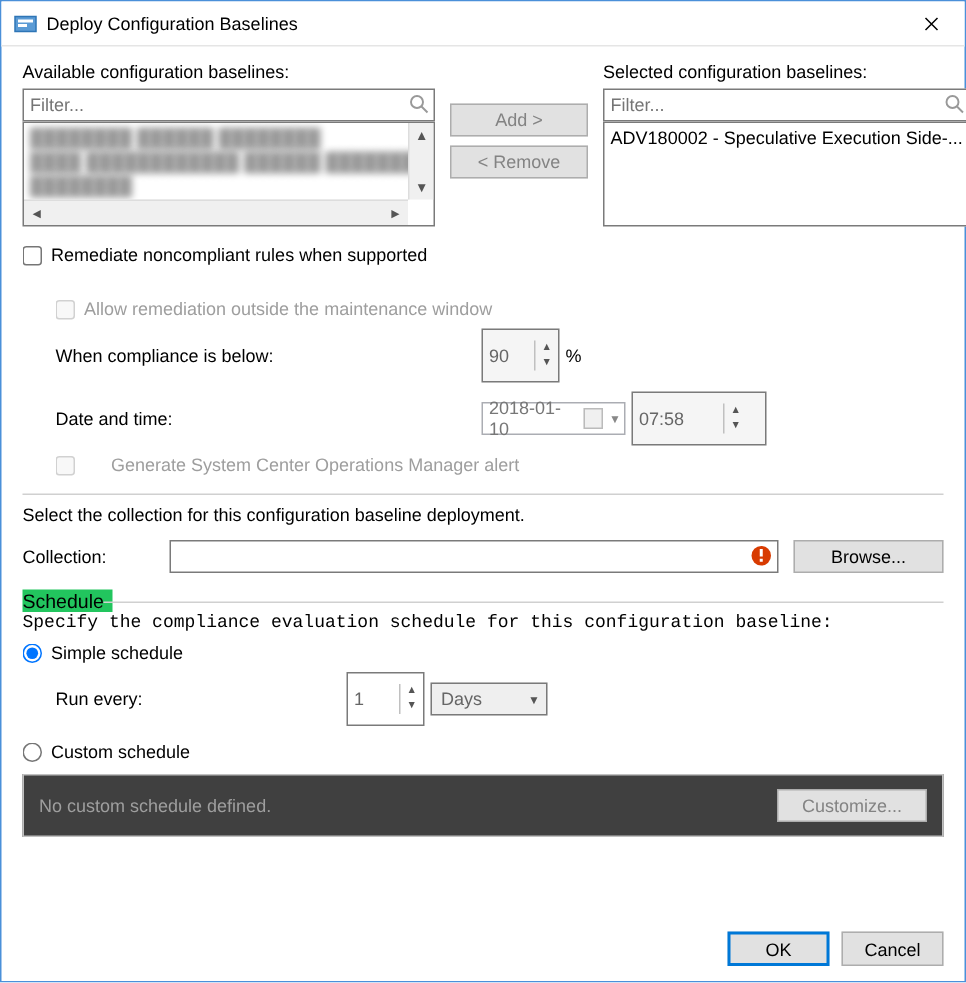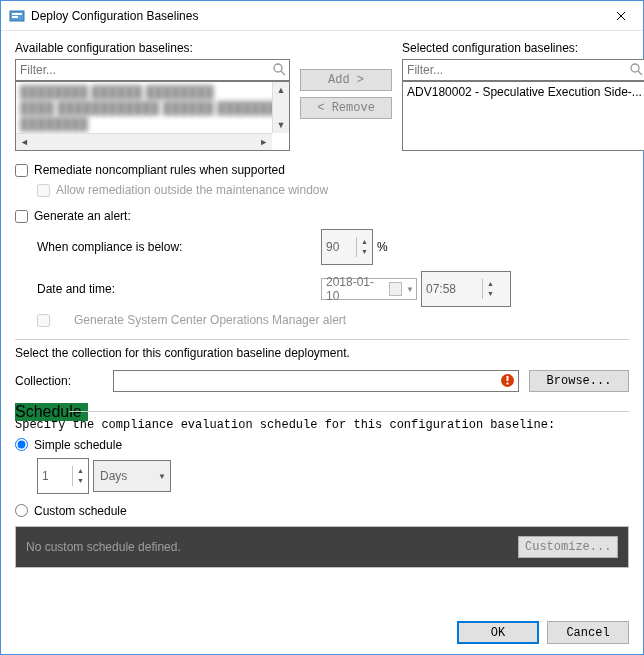--- a/index.html
+++ b/index.html
@@ -43,65 +43,65 @@
     border:1px solid #7a7a7a; height:70px; overflow:hidden; position:relative; background:#fff;
   }
   .listbox .items { padding:2px 4px; }
   .listbox .item { font-size:12px; line-height:16px; white-space:nowrap; }
   .vsb { position:absolute; right:0; top:0; width:17px; height:calc(100% - 17px); background:#f0f0f0; display:flex; flex-direction:column; align-items:center; justify-content:space-between; border-left:1px solid #ddd;}
   .vsb .arrow { font-size:9px; color:#555; line-height:16px; }
   .hsb { position:absolute; left:0; bottom:0; right:17px; height:17px; background:#f0f0f0; display:flex; align-items:center; justify-content:space-between; border-top:1px solid #ddd;}
   .hsb .arrow { font-size:9px; color:#555; padding:0 4px; }
   .btn {
     width:92px; height:22px; background:#e1e1e1; border:1px solid #adadad;
-    font-family:Liberation Mono, monospace; font-size:12px; color:#838383; cursor:default;
+    font-family:Liberation Sans, sans-serif; font-size:12px; color:#838383; cursor:default;
   }
   .btn-enabled { color:#000; cursor:pointer; }
   .btn-default { border:2px solid #0078d7; color:#000; }
   .checkrow { display:flex; align-items:center; gap:6px; margin-top:12px; }
-  .checkrow.indent { margin-left:22px; margin-top:6px; }
+  .checkrow.indent { margin-left:22px; margin-top:22px; }
   .checkrow.indent2 { margin-left:22px; margin-top:6px;gap:24px; }
   input[type=checkbox] { width:13px; height:13px; margin:0; }
   input[type=radio] { width:13px; height:13px; margin:0; }
   .disabled { color:#9e9e9e; }
   .formrow { display:flex; align-items:center; margin-top:6px; margin-left:22px; gap:4px; }
   .formrow .lbl { width:280px; }
   .spinner {
     display:flex; align-items:center; border:1px solid #7a7a7a; background:#fff; height:36px;
   }
   .spinner input {
     border:none; width:34px; height:19px; padding:0 4px; font-family:inherit; font-size:12px; color:#666; background:transparent;
   }
   .spinner .spin { width:16px; display:flex; flex-direction:column; border-left:1px solid #c0c0c0; }
   .spinner .spin div { height:10px; font-size:7px; line-height:9px; text-align:center; color:#555; cursor:pointer; }
   .spinner.disabled { background:#f5f5f5; }
   .dropdown {
-    display:flex; align-items:center; border:1px solid #7a7a7a; background:#efefef; height:32px; padding:0 4px 0 6px; color:#666; gap:6px;
+    display:flex; align-items:center; border:1px solid #7a7a7a; background:#efefef; height:22px; padding:0 4px 0 6px; color:#666; gap:6px;
   }
   .dropdown .dd { font-size:8px; color:#555; }
   .hr { border-top:1px solid #d0d0d0; margin:12px 0 6px 0; }
   .section-text { font-size:12px; margin-bottom:6px; }
   .coll-row { display:flex; align-items:center; gap:10px; margin-top:4px; }
   .coll-row .lbl { width:88px; }
   .coll-input { flex:1; position:relative; }
   .coll-input input { width:100%; height:22px; border:1px solid #7a7a7a; padding:0 22px 0 4px; font-family:inherit; }
   .coll-input .warn { position:absolute; right:4px; top:3px; }
   .fieldset { margin-top:12px; border:none; position:relative; padding-top:10px;}
-  .fieldset .legend { position:absolute; top:-1px; left:0; font-size:16px; background:#15803d; padding-right:6px; }
+  .fieldset .legend { position:absolute; top:-1px; left:0; font-size:13px; background:#22c55e; padding-right:6px; }
   .fieldset .line { position:absolute; top:7px; left:54px; right:0; border-top:1px solid #d0d0d0; }
-  .radio-row { display:flex; align-items:flex-start; gap:6px; margin-top:6px; }
+  .radio-row { display:flex; align-items:flex-end; gap:6px; margin-top:6px; }
   .custom-box {
     border:1px solid #c0c0c0; background:#404040; height:42px; margin-top:8px;
     display:flex; align-items:center; justify-content:space-between; padding:0 10px;
     color:#9e9e9e;
   }
   .footer {
     margin-top:auto; display:flex; justify-content:flex-end; gap:8px; padding-top:14px;
   }
-  .footer .btn { width:82px; height:23px; }
+  .footer .btn { width:68px; height:23px; }
   .blur { color:transparent; text-shadow:0 0 5px rgba(0,0,0,0.4); user-select:none; }
   .datebox { display:flex; align-items:center; border:1px solid #abadb3; height:22px; background:#fff; padding:0 2px 0 4px; color:#777; gap:4px;}
   .datebox .cal { width:14px; height:14px; border:1px solid #bbb; background:#f0f0f0; margin-left:2px;}
   .datebox .dd { font-size:8px; color:#888; }
 </style>
 </head>
 <body>
 
 <div class="window">
   <div class="titlebar">
@@ -179,24 +179,20 @@
 
     <div class="checkrow">
       <input type="checkbox" style="">
       <span>Remediate noncompliant rules when supported</span>
     </div>
     <div class="checkrow indent disabled">
       <input type="checkbox" disabled="" style="">
       <span>Allow remediation outside the maintenance window</span>
     </div>
 
-    <div class="checkrow">
-      <input type="checkbox" style="">
-      <span>Generate an alert:</span>
-    </div>
     <div class="formrow">
       <span class="lbl">When compliance is below:</span>
       <div class="spinner disabled">
         <input disabled="" value="90" style="">
         <div class="spin">
             <div>▲</div>
             <div>▼</div>
           </div>
       </div>
       <span>%</span>
@@ -241,20 +237,21 @@
     <div class="fieldset">
       <span class="legend">Schedule</span>
       <div class="line"></div>
       <div class="section-text" style="margin-top:4px;font-family:Liberation Mono, monospace;">Specify the compliance evaluation schedule for this configuration baseline:</div>
 
       <div class="radio-row">
         <input type="radio" name="sched" checked="" style="">
         <span>Simple schedule</span>
       </div>
       <div class="formrow" style="margin-left:22px;">
+        <span class="lbl" style="width:190px;">Run every:</span>
         <div class="spinner">
           <input value="1" style="">
           <div class="spin">
               <div>▲</div>
               <div>▼</div>
             </div>
         </div>
         <div class="dropdown" style="width:78px;">
           <span>Days</span>
           <span style="flex:1"></span>

